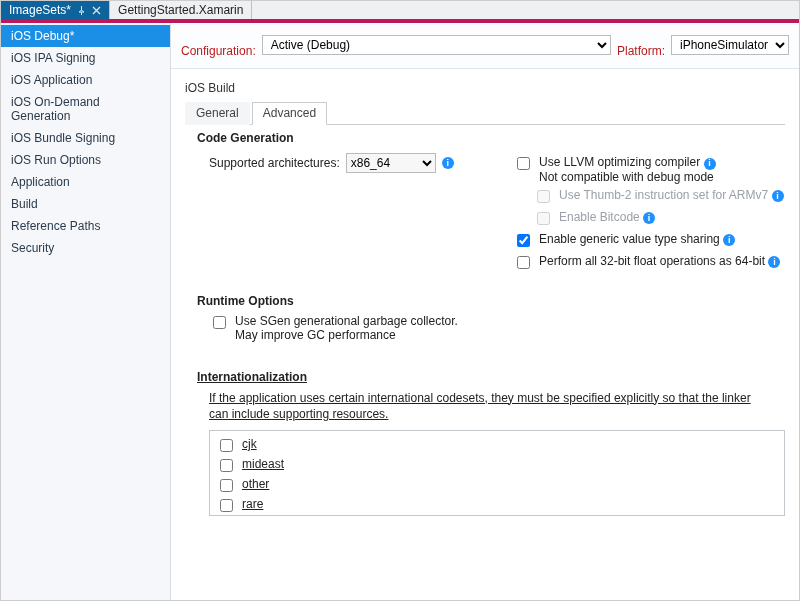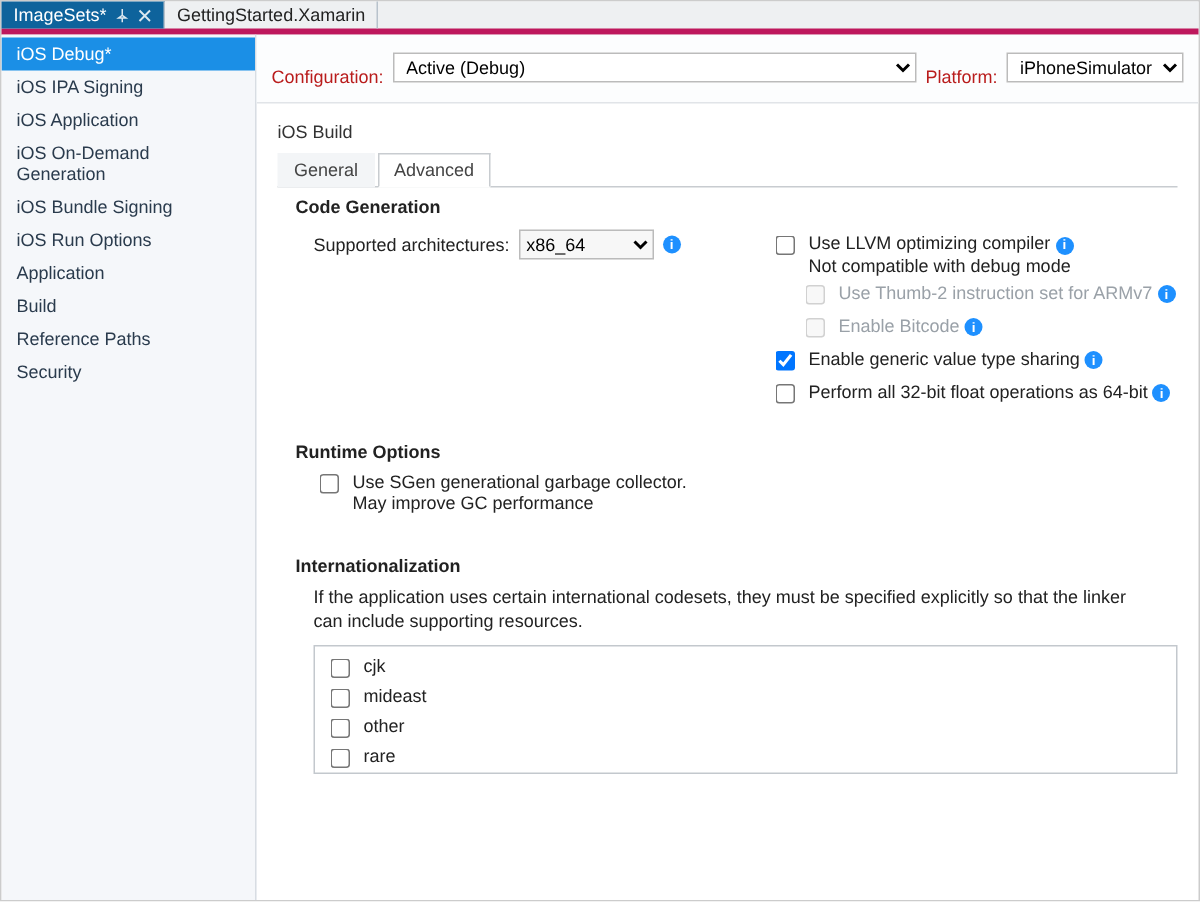--- a/index.html
+++ b/index.html
@@ -28,21 +28,21 @@
   .colL { width: 280px; }
   .colR { flex: 1; }
   .field-line { display: flex; align-items: center; gap: 6px; margin: 2px 0; }
   .field-line select { height: 20px; border: 1px solid #bbb; background: #f7f7f7; width: 90px; }
   .info { display:inline-flex; width:12px; height:12px; border-radius:50%; background:#1e90ff; color:#fff; align-items:center; justify-content:center; font-size:9px; font-weight:700; line-height:1; }
   .chk { display: flex; align-items: flex-start; gap: 6px; margin: 4px 0; }
   .chk input { margin-top: 2px; }
   .chk.disabled { color: #9aa1a8; }
   .chk.disabled input { accent-color: #bbb; }
   .runtime { margin-top: 18px; }
-  .intl { margin-top: 28px; }
+  .intl { margin-top: 28px; text-decoration: underline; }
   .intl-desc { margin: 4px 0 8px 24px; max-width: 560px; line-height: 1.35; }
   .listbox { margin-left: 24px; border: 1px solid #c3c8cd; height: 86px; overflow-y: scroll; padding: 4px 6px; }
   .listbox .chk { margin: 2px 0; }
   svg { display: block; }
 </style>
 </head>
 <body>
 
 <div class="root">
 

